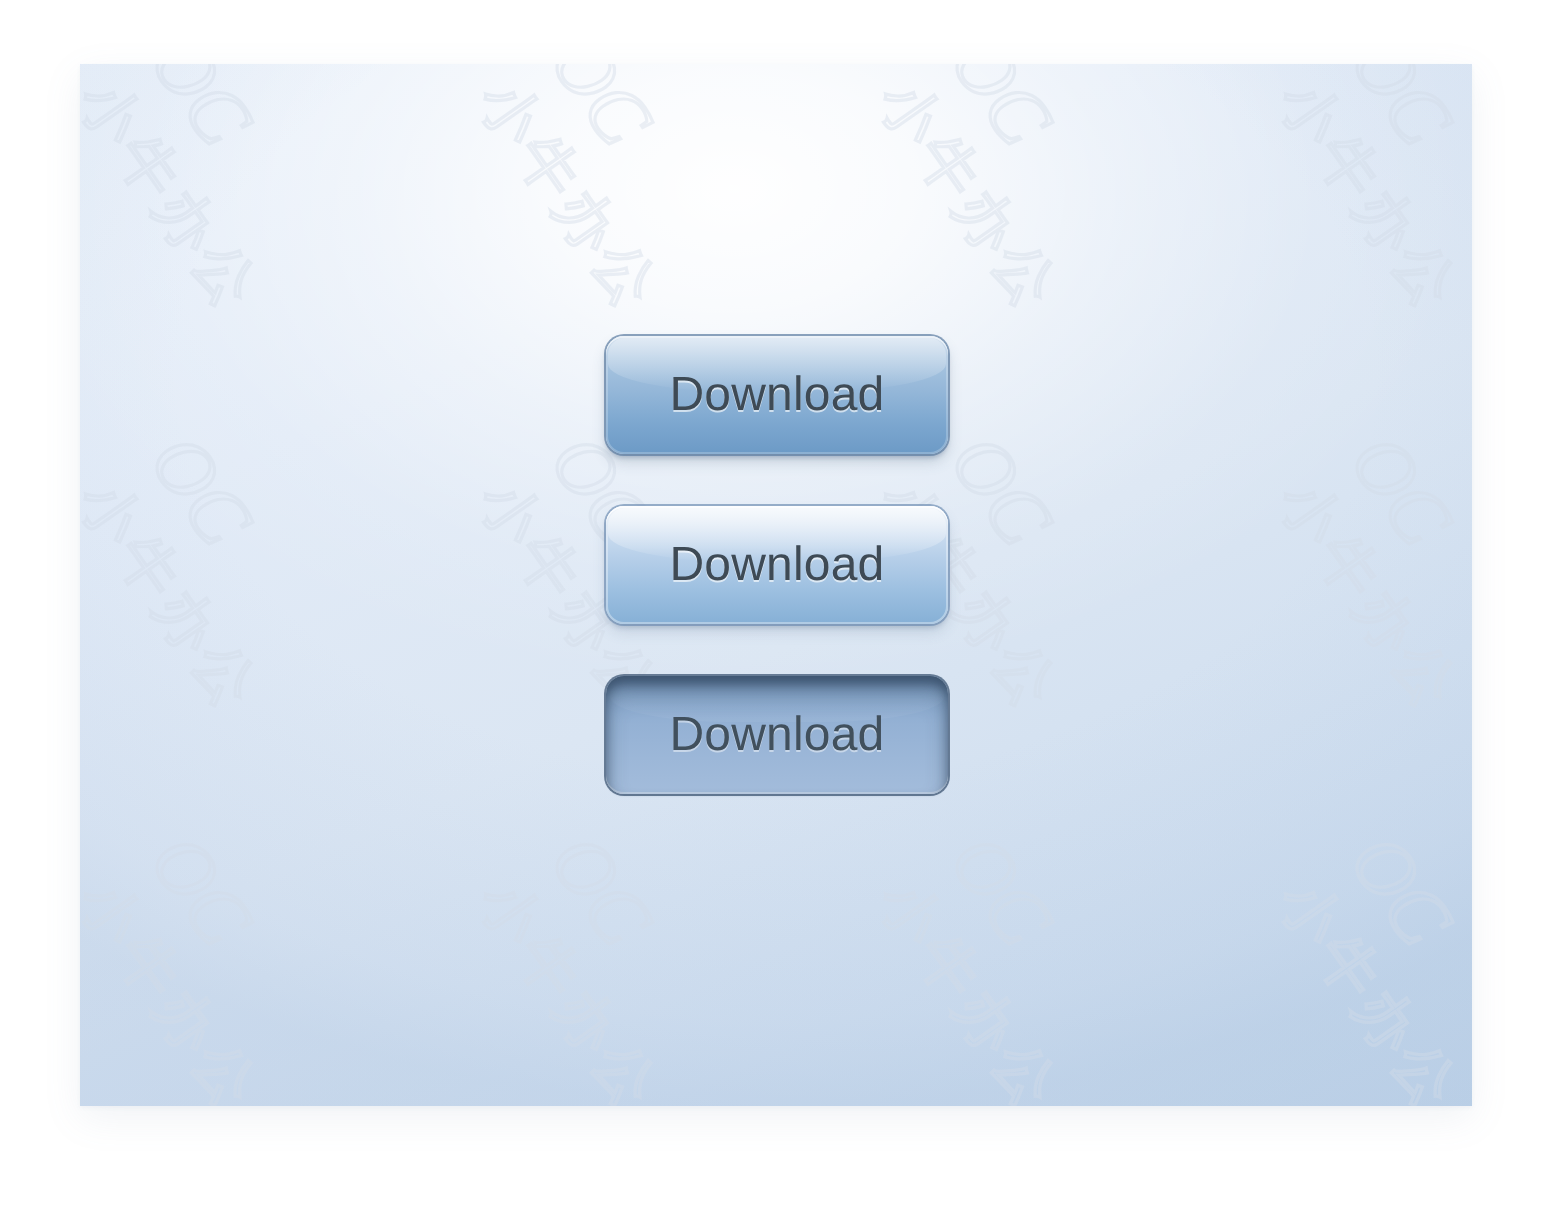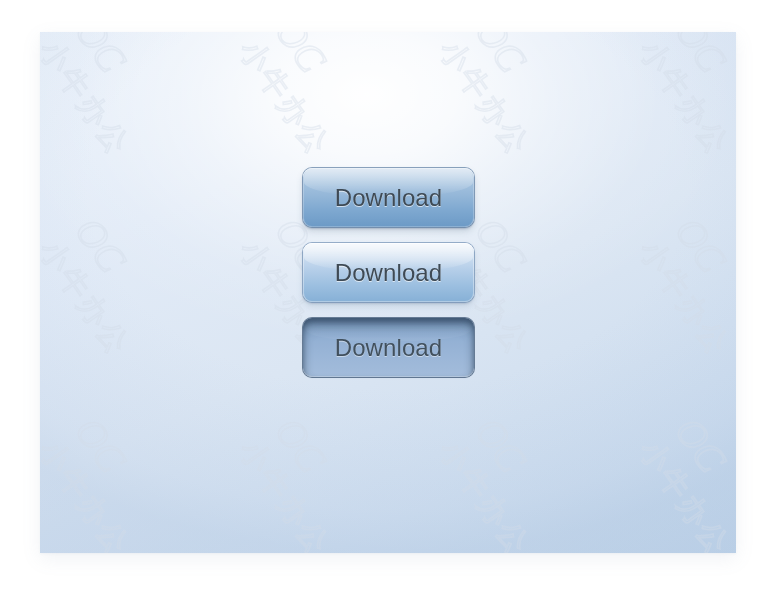--- a/index.html
+++ b/index.html
@@ -83,21 +83,21 @@
     left: 263px;
     top: 136px;
     width: 200px;
   }
 
   .btn {
     position: relative;
     display: block;
     width: 171px;
     height: 59px;
-    margin: 0 0 16px 0;
+    margin: 0 0 26px 0;
     padding: 0;
     border: 0;
     border-radius: 9px;
     cursor: pointer;
     font-family: "Liberation Sans", "DejaVu Sans", sans-serif;
     font-size: 24px;
     font-weight: 400;
     letter-spacing: 0.1px;
     line-height: 59px;
     text-align: center;

